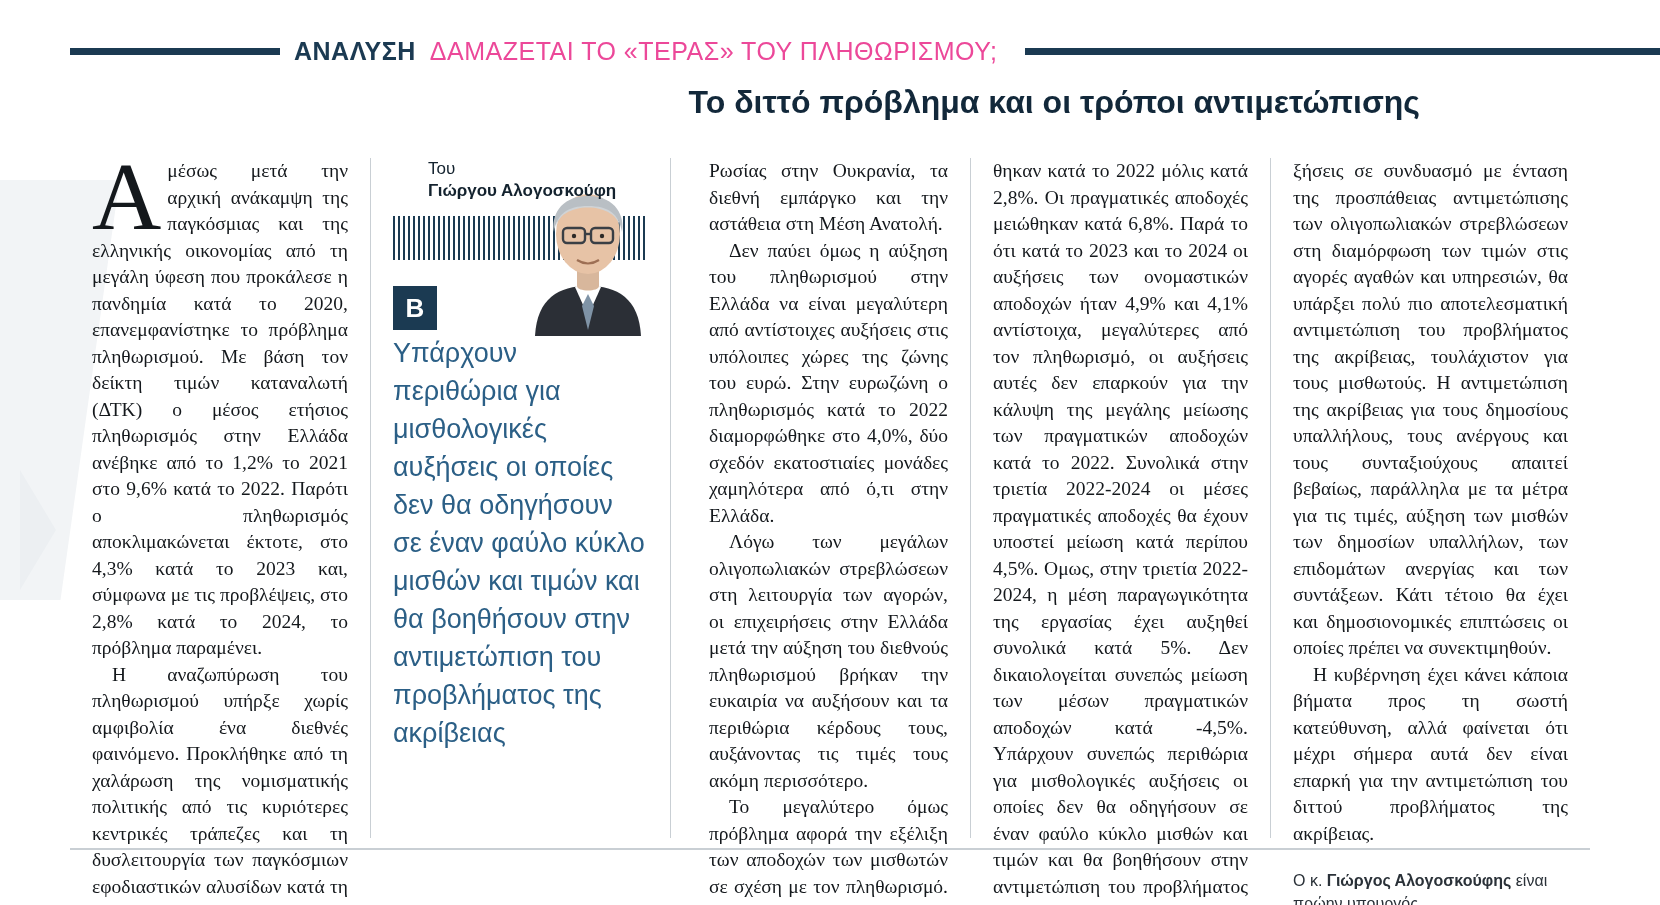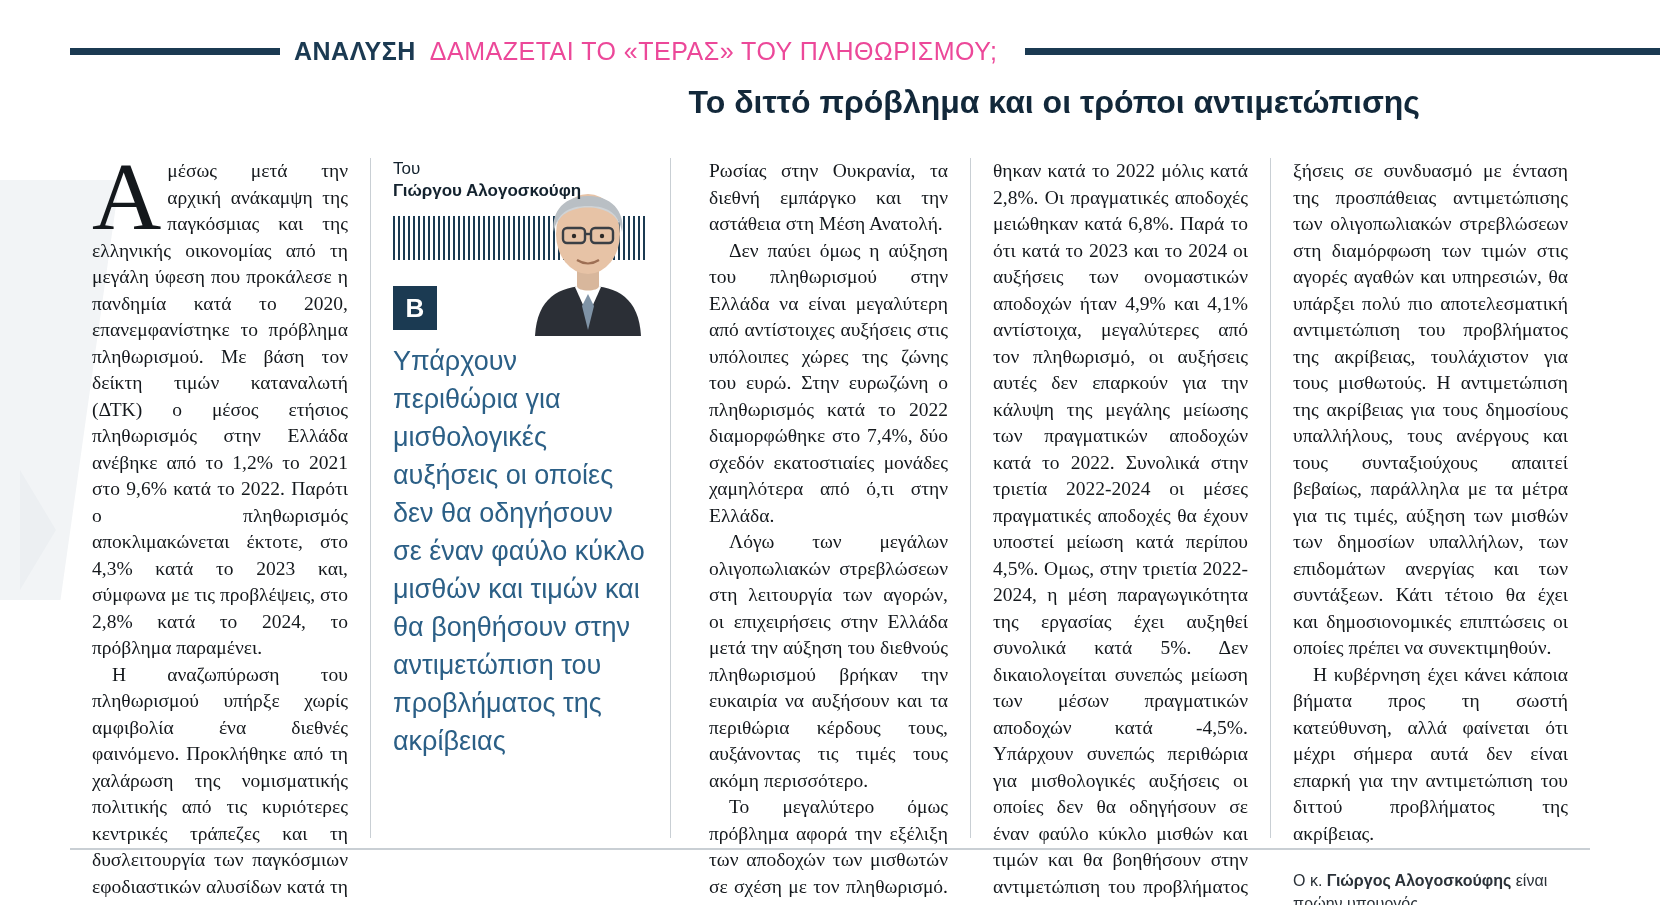--- a/index.html
+++ b/index.html
@@ -147,20 +147,21 @@
   }
 
   
   .byline {
     font-family: "Liberation Sans", sans-serif;
     font-size: 17px;
     line-height: 22px;
     color: #13222e;
     position: relative;
     z-index: 2;
+    margin-left: 35px;
   }
   .byline .of { font-weight: normal; }
   .byline .name { font-weight: bold; display: block; }
 
   .author-photo {
     position: absolute;
     right: 18px;
     top: 8px;
     width: 128px;
     height: 170px;
@@ -190,21 +191,21 @@
     background: #1b3a52;
     color: #ffffff;
     font-family: "Liberation Sans", sans-serif;
     font-weight: bold;
     font-size: 26px;
     display: flex;
     align-items: center;
     justify-content: center;
   }
   .pullquote {
-    margin-top: 12px;
+    margin-top: 4px;
     font-family: "Liberation Sans", sans-serif;
     font-size: 27px;
     line-height: 38px;
     color: #2b5f86;
   }
 
   .footer-note {
     margin-top: 22px;
     font-family: "Liberation Sans", sans-serif;
     font-size: 16px;
@@ -292,21 +293,21 @@
         <div class="pullquote-badge">B</div>
 
         <div class="pullquote">Υπάρχουν περιθώρια για μισθολογικές αυξήσεις οι οποίες δεν θα οδηγήσουν σε έναν φαύλο κύκλο μισθών και τιμών και θα βοηθήσουν στην αντιμετώπιση του προβλήματος της ακρίβειας</div>
       </div>
     </div>
 
     <div class="col col3">
       <div class="col-inner">
         <div class="body-text">
           <p>Ρωσίας στην Ουκρανία, τα διεθνή εμπάργκο και την αστάθεια στη Μέση Ανατολή.</p>
-          <p>Δεν παύει όμως η αύξηση του πληθωρισμού στην Ελλάδα να είναι μεγαλύτερη από αντίστοιχες αυξήσεις στις υπόλοιπες χώρες της ζώνης του ευρώ. Στην ευρωζώνη ο πληθωρισμός κατά το 2022 διαμορφώθηκε στο 7,4%, δύο σχεδόν εκατοστιαίες μονάδες χαμηλότερα από ό,τι στην Ελλάδα.</p>
+          <p>Δεν παύει όμως η αύξηση του πληθωρισμού στην Ελλάδα να είναι μεγαλύτερη από αντίστοιχες αυξήσεις στις υπόλοιπες χώρες της ζώνης του ευρώ. Στην ευρωζώνη ο πληθωρισμός κατά το 2022 διαμορφώθηκε στο 4,0%, δύο σχεδόν εκατοστιαίες μονάδες χαμηλότερα από ό,τι στην Ελλάδα.</p>
           <p>Λόγω των μεγάλων ολιγοπωλιακών στρεβλώσεων στη λειτουργία των αγορών, οι επιχειρήσεις στην Ελλάδα μετά την αύξηση του διεθνούς πληθωρισμού βρήκαν την ευκαιρία να αυξήσουν και τα περιθώρια κέρδους τους, αυξάνοντας τις τιμές τους ακόμη περισσότερο.</p>
           <p>Το μεγαλύτερο όμως πρόβλημα αφορά την εξέλιξη των αποδοχών των μισθωτών σε σχέση με τον πληθωρισμό. Αυτή είναι η άλλη πλευρά του διττού προβλήματος της ακρίβειας. Οι μέσες αποδοχές των μισθωτών στην Ελλάδα αυξή-</p>
         </div>
       </div>
     </div>
 
     <div class="col col4">
       <div class="col-inner">
         <div class="body-text">
           <p>θηκαν κατά το 2022 μόλις κατά 2,8%. Οι πραγματικές αποδοχές μειώθηκαν κατά 6,8%. Παρά το ότι κατά το 2023 και το 2024 οι αυξήσεις των ονομαστικών αποδοχών ήταν 4,9% και 4,1% αντίστοιχα, μεγαλύτερες από τον πληθωρισμό, οι αυξήσεις αυτές δεν επαρκούν για την κάλυψη της μεγάλης μείωσης των πραγματικών αποδοχών κατά το 2022. Συνολικά στην τριετία 2022-2024 οι μέσες πραγματικές αποδοχές θα έχουν υποστεί μείωση κατά περίπου 4,5%. Ομως, στην τριετία 2022-2024, η μέση παραγωγικότητα της εργασίας έχει αυξηθεί συνολικά κατά 5%. Δεν δικαιολογείται συνεπώς μείωση των μέσων πραγματικών αποδοχών κατά -4,5%. Υπάρχουν συνεπώς περιθώρια για μισθολογικές αυξήσεις οι οποίες δεν θα οδηγήσουν σε έναν φαύλο κύκλο μισθών και τιμών και θα βοηθήσουν στην αντιμετώπιση του προβλήματος της ακρίβειας.</p>

